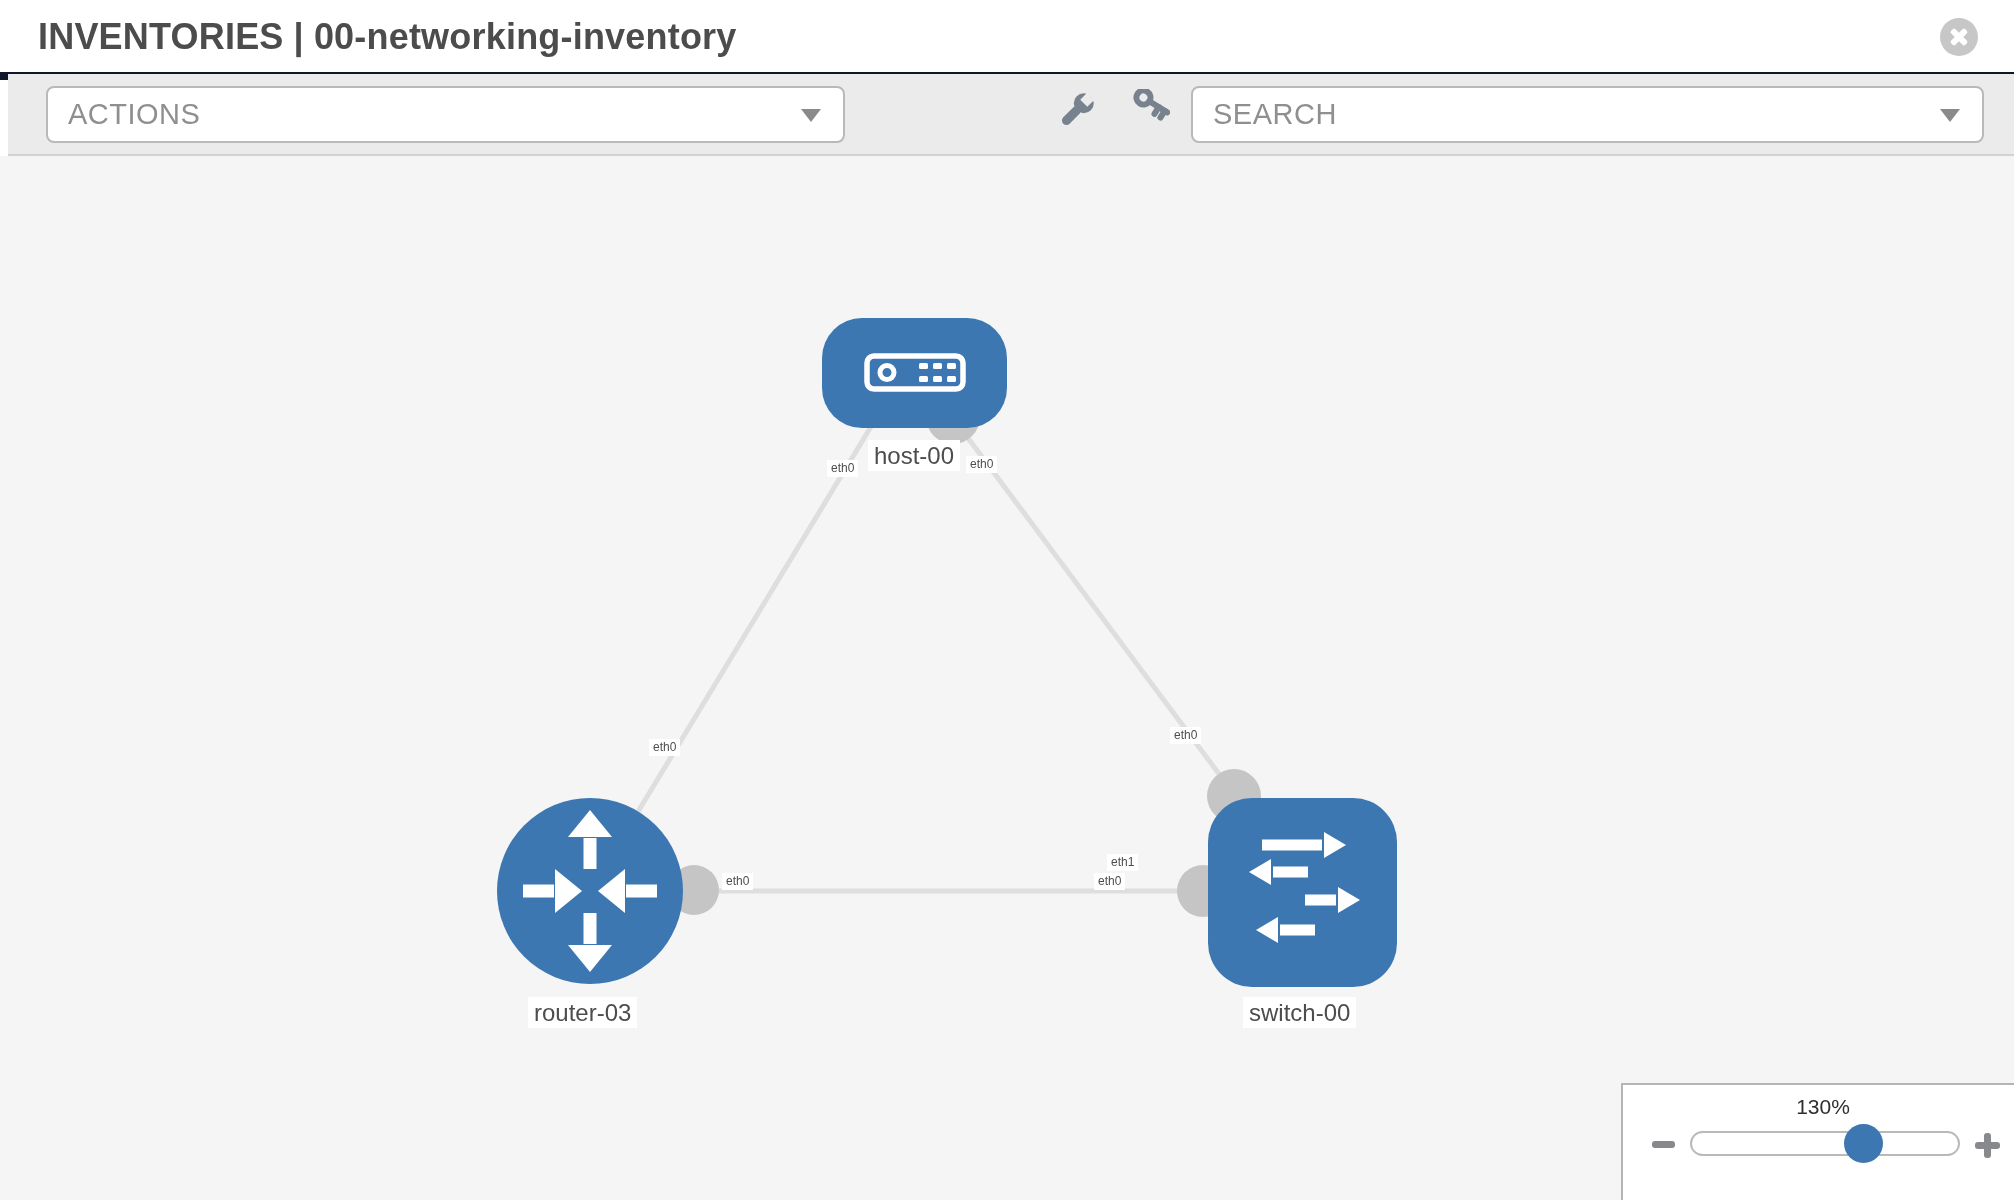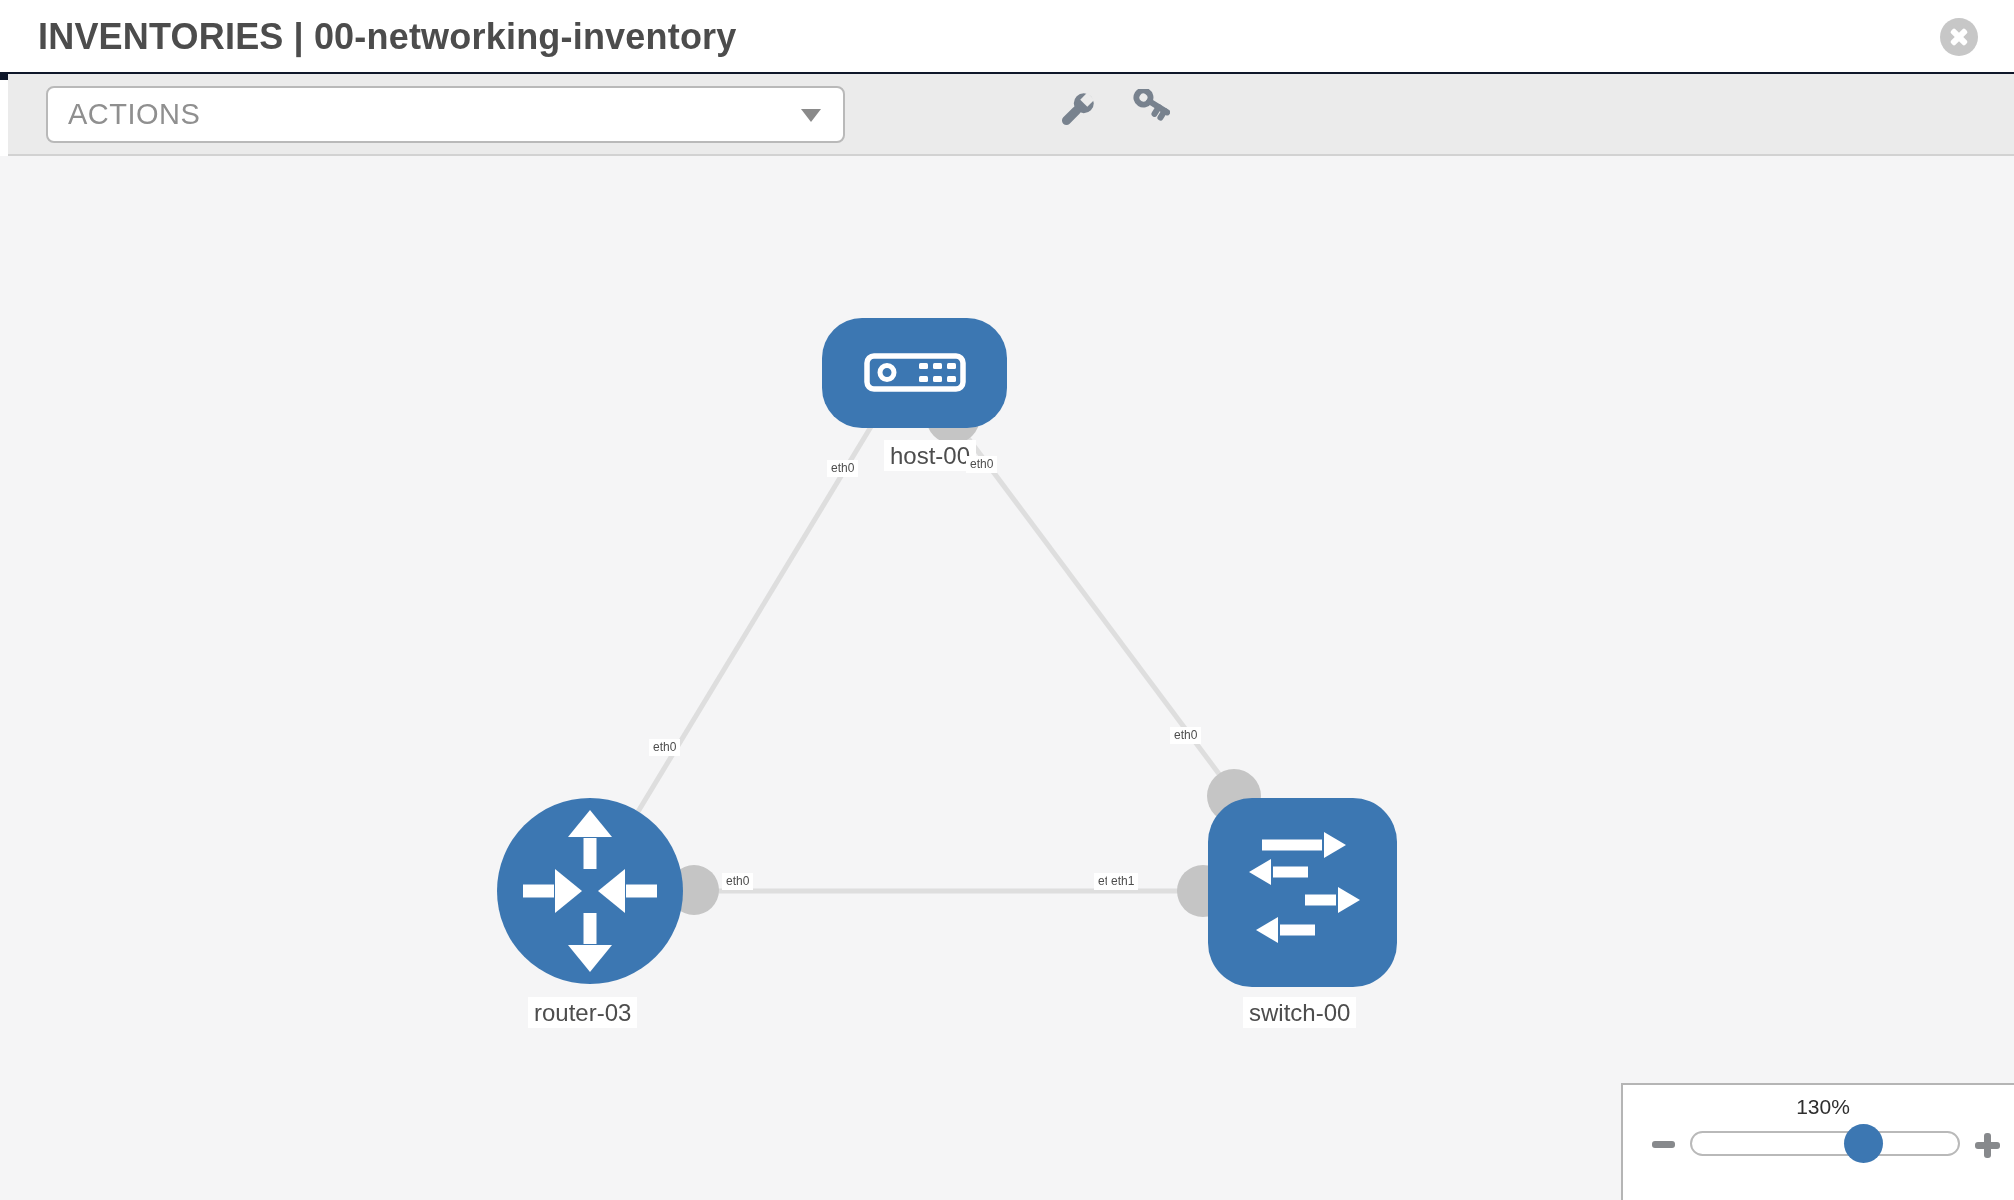--- a/index.html
+++ b/index.html
@@ -135,20 +135,24 @@
     <svg width="44" height="44" viewBox="0 0 44 44">
       <g stroke="#78828e" stroke-width="6" fill="none" stroke-linecap="round" transform="rotate(32 22 22)">
         <circle cx="11" cy="13" r="7"></circle>
         <line x1="18" y1="13" x2="39" y2="13"></line>
         <line x1="29" y1="13" x2="29" y2="21"></line>
         <line x1="36" y1="13" x2="36" y2="21"></line>
       </g>
     </svg>
   </button>
 
+  <div class="select-box search-select">
+    <span class="select-label">SEARCH</span>
+    <span class="caret"></span>
+  </div>
 </div>
 
 <div class="canvas">
   <svg class="topo-svg" width="2014" height="1044" viewBox="0 0 2014 1044">
 
     <g stroke="#dedede" stroke-width="5">
       <line x1="590" y1="735" x2="872" y2="269"></line>
       <line x1="953" y1="262" x2="1240" y2="646"></line>
       <line x1="590" y1="735" x2="1203" y2="735"></line>
     </g>
@@ -198,31 +202,31 @@
         <line x1="1308" y1="716" x2="1273" y2="716"></line>
         <polygon points="1249,716 1271,703 1271,729" fill="#ffffff" stroke="none"></polygon>
         <line x1="1305" y1="744" x2="1336" y2="744"></line>
         <polygon points="1360,744 1338,731 1338,757" fill="#ffffff" stroke="none"></polygon>
         <line x1="1315" y1="774" x2="1280" y2="774"></line>
         <polygon points="1256,774 1278,761 1278,787" fill="#ffffff" stroke="none"></polygon>
       </g>
     </g>
   </svg>
 
-  <div class="lbl" style="left:868px; top:284px;margin-left:16px;">host-00</div>
+  <div class="lbl" style="left:868px; top:284px;">host-00</div>
   <div class="lbl" style="left:528px; top:841px;">router-03</div>
   <div class="lbl" style="left:1243px; top:841px;">switch-00</div>
 
   <div class="lbl eth" style="left:827px; top:304px;">eth0</div>
   <div class="lbl eth" style="left:966px; top:300px;">eth0</div>
   <div class="lbl eth" style="left:649px; top:583px;">eth0</div>
   <div class="lbl eth" style="left:1170px; top:571px;">eth0</div>
   <div class="lbl eth" style="left:722px; top:717px;">eth0</div>
   <div class="lbl eth" style="left:1094px; top:717px; z-index:1;">eth0</div>
-  <div class="lbl eth" style="left:1107px; top:717px; z-index:2;">eth1</div>
+  <div class="lbl eth" style="left:1107px; top:698px; z-index:2;">eth1</div>
 </div>
 
 <div class="zoom-panel">
   <div class="zoom-value">130%</div>
   <button class="zoom-out-btn">
     <span class="minus-bar"></span>
   </button>
   <div class="zoom-track"></div>
   <div class="zoom-thumb"></div>
   <button class="zoom-in-btn">

